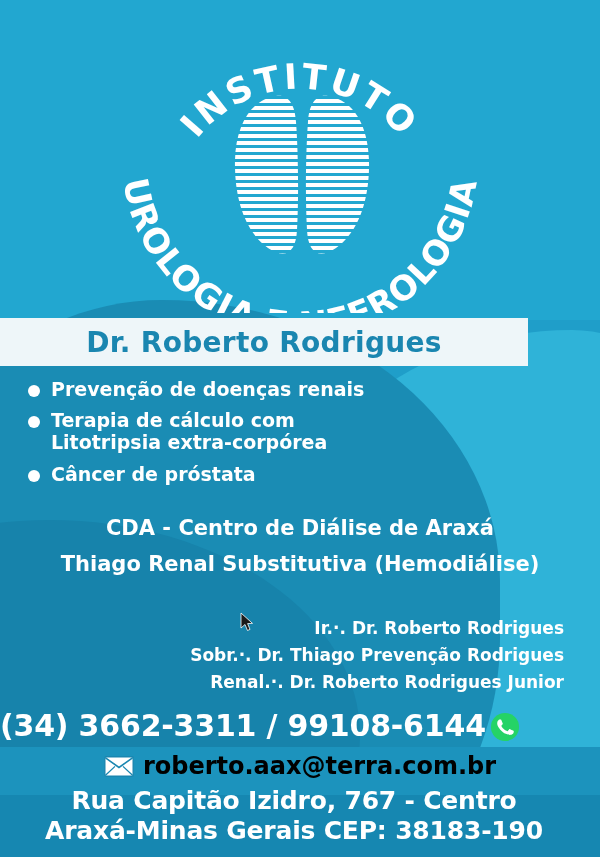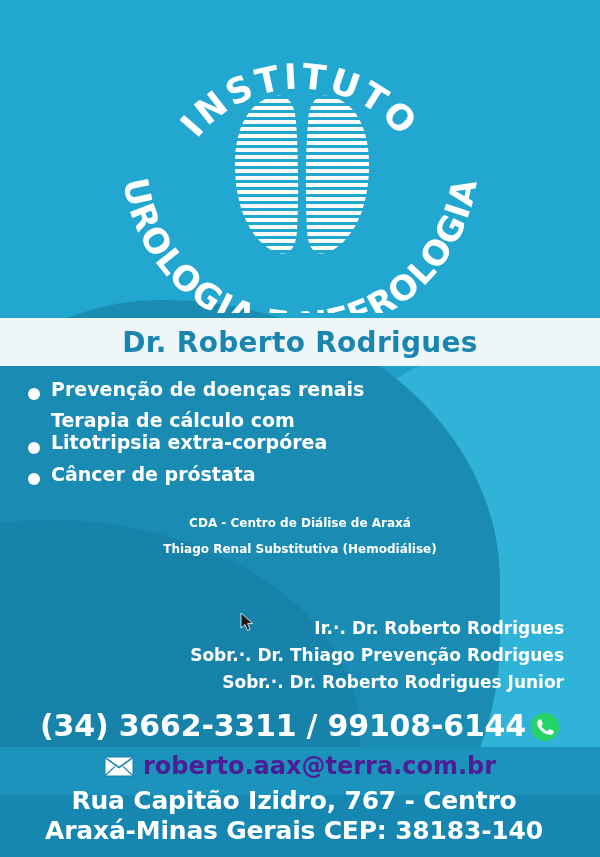--- a/index.html
+++ b/index.html
@@ -87,21 +87,21 @@
     width: 600px;
     height: 305px;
   }
   .logo-svg { display: block; margin: 0 auto; }
 
   
   .name-bar {
     position: absolute;
     left: 0;
     top: 318px;
-    width: 600px;
+    width: 528px;
     height: 48px;
     background: #eef6f9;
     display: flex;
     align-items: center;
     justify-content: center;
   }
   .doctor-name {
     color: #1a86b0;
     font-size: 28px;
     font-weight: bold;
@@ -111,21 +111,21 @@
 
   
   .services {
     position: absolute;
     left: 28px;
     top: 378px;
     width: 540px;
   }
   .service-item {
     display: flex;
-    align-items: flex-end;
+    align-items: flex-start;
     margin-bottom: 9px;
   }
   .bullet {
     width: 12px;
     height: 12px;
     border-radius: 50%;
     background: #ffffff;
     margin-top: 7px;
     margin-right: 11px;
     flex: 0 0 auto;
@@ -141,21 +141,21 @@
   
   .center-info {
     position: absolute;
     left: 0;
     top: 516px;
     width: 600px;
     text-align: center;
   }
   .center-line {
     color: #ffffff;
-    font-size: 12px;
+    font-size: 21px;
     font-weight: bold;
     margin-bottom: 12px;
   }
 
   
   .staff {
     position: absolute;
     right: 36px;
     top: 618px;
     text-align: right;
@@ -177,21 +177,20 @@
     width: 16px;
     height: 22px;
   }
 
   
   .phones {
     position: absolute;
     left: 0;
     top: 708px;
     width: 600px;
-    text-align: center;
     color: #ffffff;
     font-size: 30px;
     font-weight: bold;
     letter-spacing: -0.2px;
   }
   .wa-icon {
     display: inline-block;
     vertical-align: -6px;
     margin-left: 4px;
   }
@@ -205,21 +204,21 @@
     display: flex;
     align-items: center;
     justify-content: center;
   }
   .mail-icon {
     margin-right: 9px;
     display: inline-block;
     vertical-align: middle;
   }
   .email-text {
-    color: #4c1d95;
+    color: #000000;
     font-size: 24px;
     font-weight: bold;
   }
 
   
   .address {
     position: absolute;
     left: 0;
     top: 786px;
     width: 588px;
@@ -300,21 +299,21 @@
     <div class="staff-line">
       <span>Ir.·. Dr. Roberto Rodrigues</span>
       <svg class="cursor" viewBox="0 0 16 22">
         <path d="M1 1 L1 16 L5 12.5 L7.5 18.5 L10 17.4 L7.6 11.6 L12.5 11.4 Z" fill="#1a1a1a" stroke="#ffffff" stroke-width="0.8"></path>
       </svg>
     </div>
     <div class="staff-line">
       <span>Sobr.·. Dr. Thiago Prevenção Rodrigues</span>
     </div>
     <div class="staff-line">
-      <span>Sobr.·. Dr. Roberto Rodrigues Junior</span>
+      <span>Renal.·. Dr. Roberto Rodrigues Junior</span>
     </div>
   </div>
 
   <div class="phones">
     <span>(34) 3662-3311 / 99108-6144</span><svg class="wa-icon" width="30" height="30" viewBox="0 0 32 32">
         <circle cx="16" cy="16" r="15" fill="#25D366"></circle>
         <path d="M11.6 9.6c-.35-.8-.73-.8-1.06-.82h-.9c-.31 0-.82.12-1.25.59-.43.47-1.64 1.6-1.64 3.9s1.68 4.53 1.91 4.84c.23.31 3.24 5.19 8 7.07 3.96 1.56 4.76 1.25 5.62 1.17.86-.08 2.77-1.13 3.16-2.23.39-1.09.39-2.03.27-2.22-.12-.2-.43-.31-.9-.55-.47-.23-2.77-1.37-3.2-1.52-.43-.16-.74-.24-1.05.23-.31.47-1.21 1.52-1.48 1.83-.27.31-.55.35-1.02.12-.47-.24-1.98-.73-3.77-2.33-1.39-1.24-2.33-2.78-2.6-3.25-.27-.47-.03-.72.2-.96.21-.21.47-.55.7-.82.23-.27.31-.47.47-.78.16-.31.08-.59-.04-.82-.12-.23-1.03-2.54-1.42-3.45z" fill="#ffffff" transform="translate(0,-2) scale(0.93) translate(1.5,2)"></path>
       </svg>
   </div>
 
@@ -322,16 +321,16 @@
     <svg class="mail-icon" width="30" height="21" viewBox="0 0 30 21">
       <rect x="0.8" y="0.8" width="28.4" height="19.4" rx="1.5" fill="#ffffff" stroke="#1a86b0" stroke-width="1.4"></rect>
       <path d="M1.5 1.8 L15 11.5 L28.5 1.8" fill="none" stroke="#1a86b0" stroke-width="1.6"></path>
       <path d="M1.5 19.3 L11 10.4 M28.5 19.3 L19 10.4" fill="none" stroke="#1a86b0" stroke-width="1.3"></path>
     </svg>
     <span class="email-text">roberto.aax@terra.com.br</span>
   </div>
 
   <div class="address">
     <div class="address-line">Rua Capitão Izidro, 767 - Centro</div>
-    <div class="address-line">Araxá-Minas Gerais CEP: 38183-140</div>
+    <div class="address-line">Araxá-Minas Gerais CEP: 38183-190</div>
   </div>
 
 </div>
 
 </body></html>

